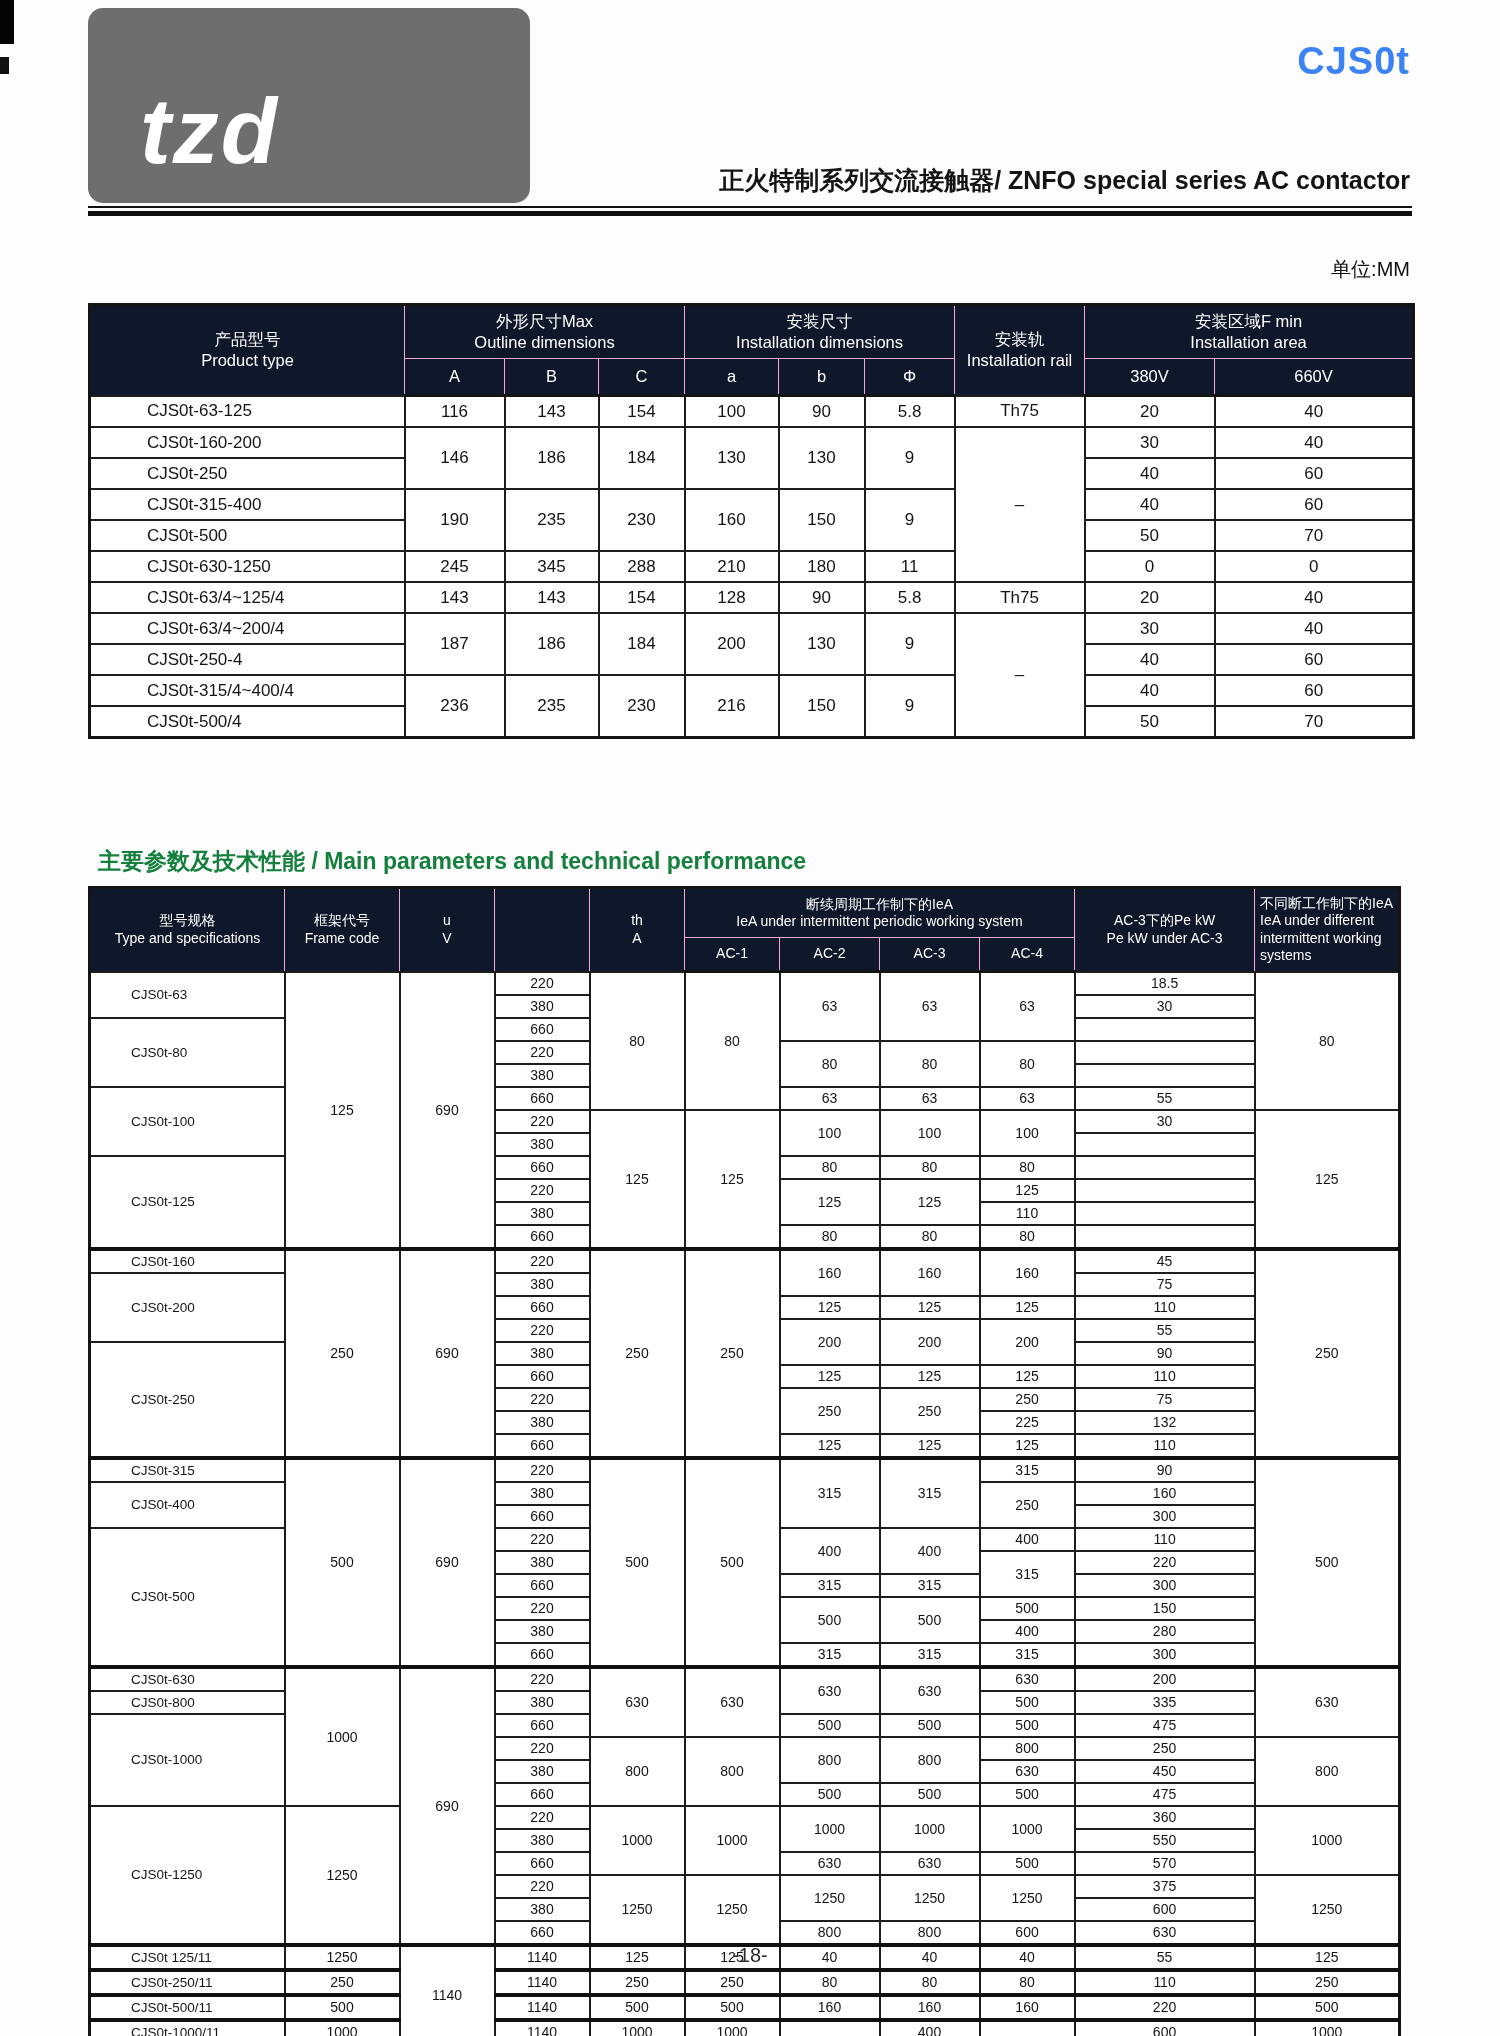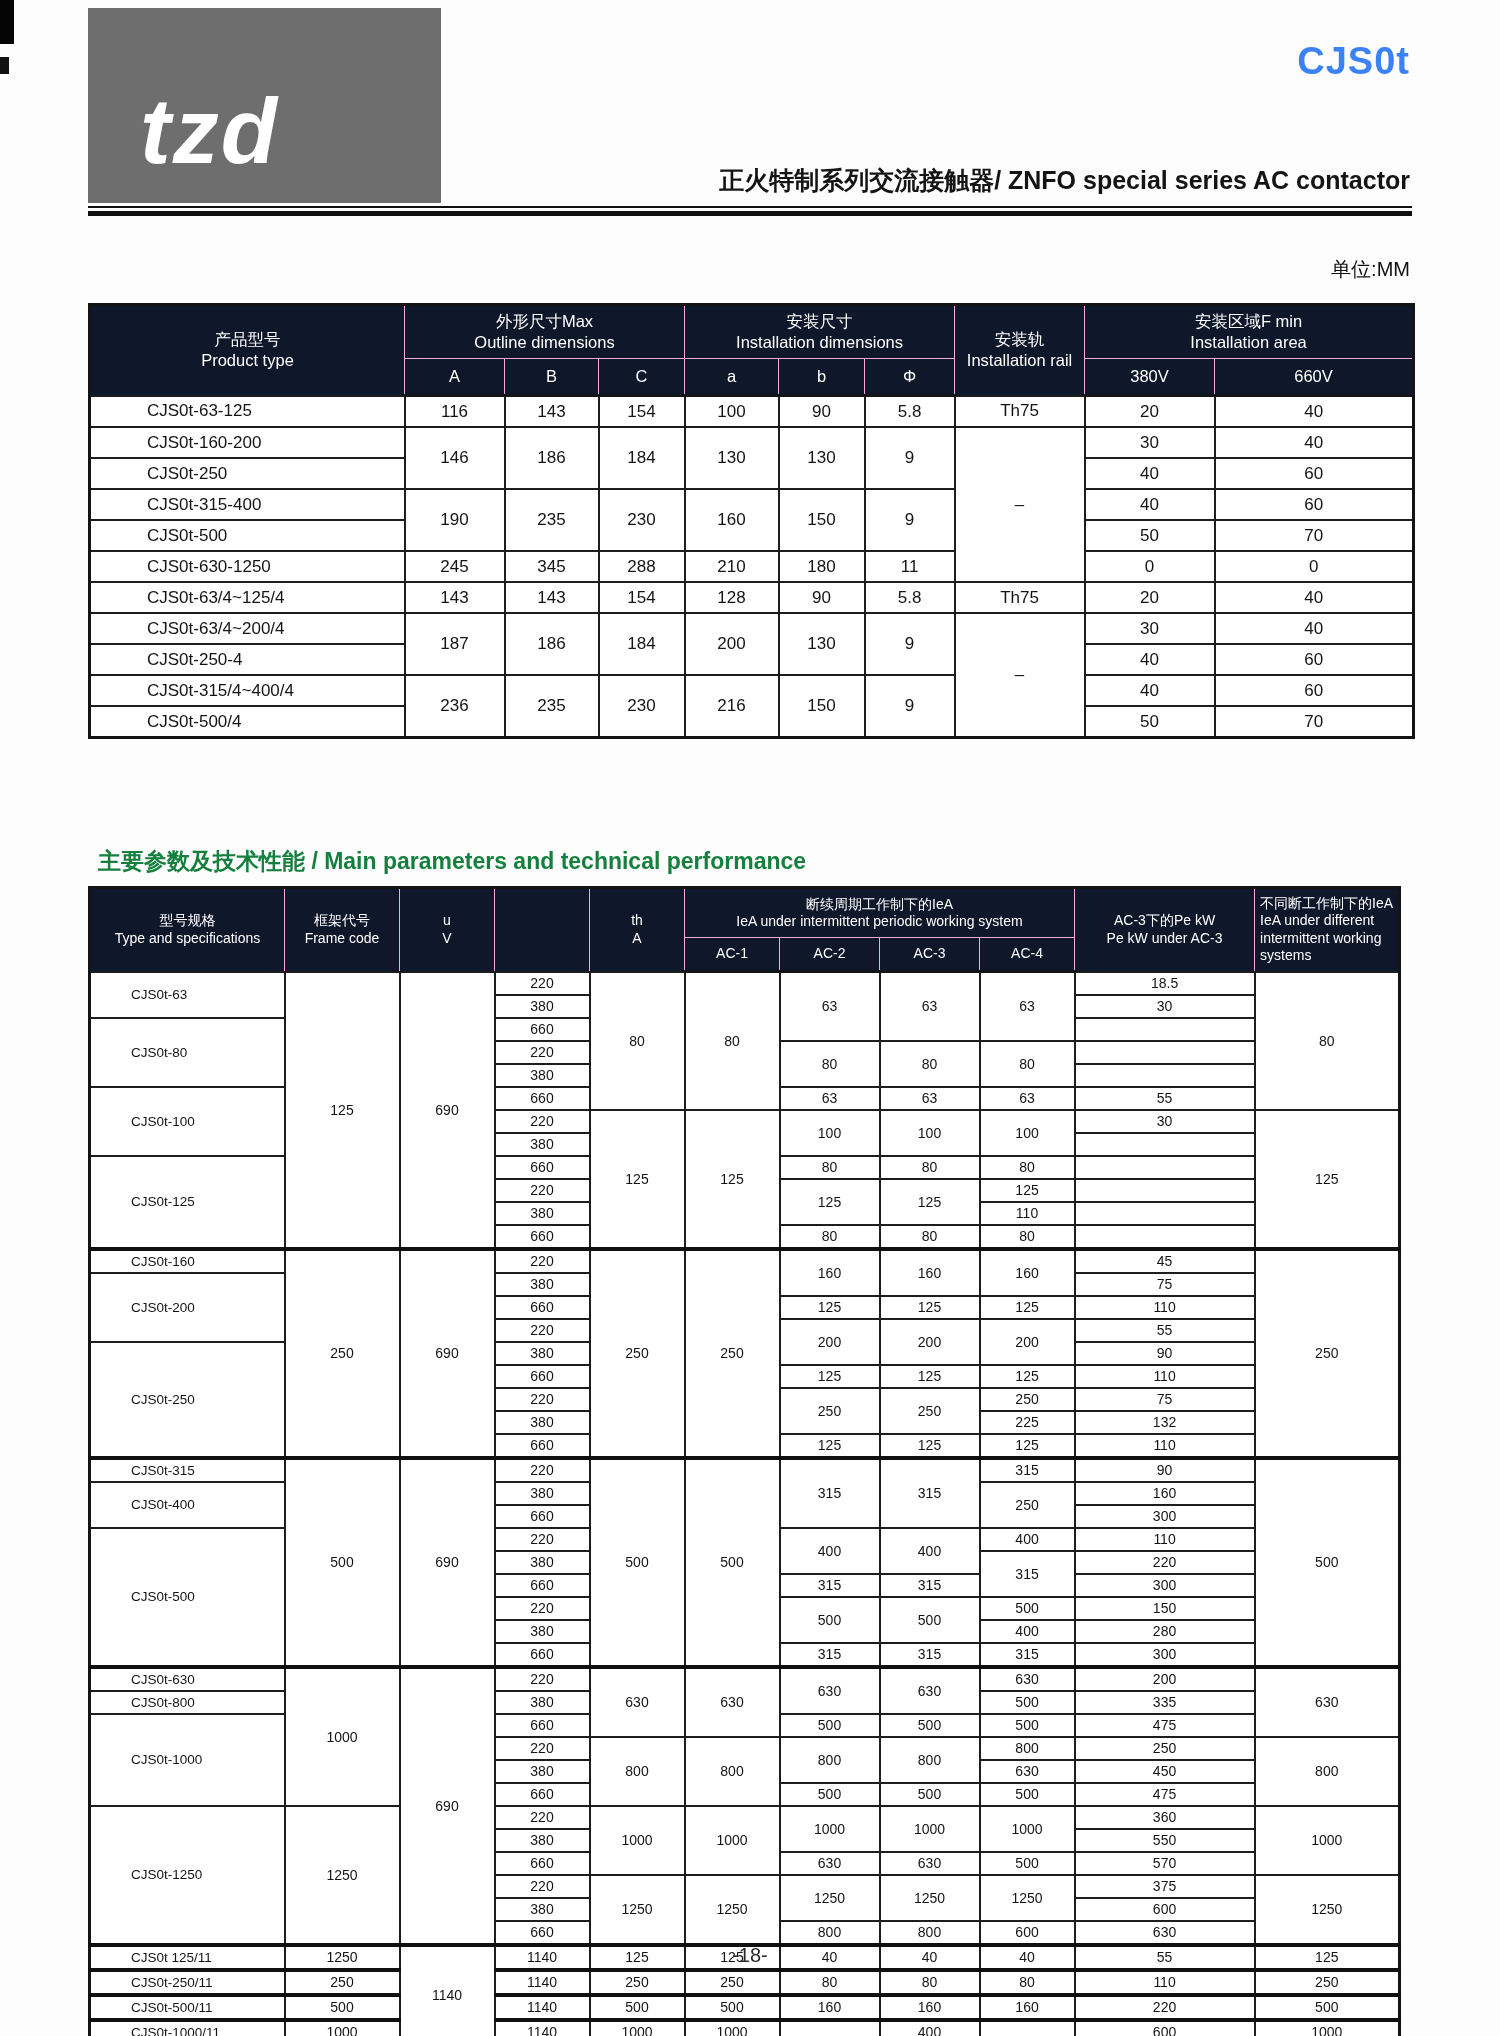--- a/index.html
+++ b/index.html
@@ -1,20 +1,20 @@
 <!DOCTYPE html>
 <html><head>
 <meta charset="utf-8">
 <style>
   html,body{margin:0;padding:0;}
   body{width:1500px;height:2036px;background:#fdfdfd;font-family:"Liberation Sans",sans-serif;color:#141414;position:relative;overflow:hidden;}
   .mark1{position:absolute;left:0;top:0;width:14px;height:44px;background:#050505;}
   .mark2{position:absolute;left:0;top:57px;width:9px;height:17px;background:#111;}
   .content{position:absolute;left:88px;top:0;width:1324px;}
-  .logo-box{position:absolute;left:0;top:8px;width:353px;height:195px;background:#6e6e6e;}
+  .logo-box{position:absolute;left:0;top:8px;width:442px;height:195px;background:#6e6e6e;border-radius:15px;}
   .logo{position:absolute;left:52px;bottom:26px;font-size:92px;font-weight:bold;font-style:italic;color:#ffffff;letter-spacing:2px;line-height:1;}
   .page-title{position:absolute;top:40px;right:2px;font-size:38px;font-weight:bold;color:#3b82f6;letter-spacing:1px;}
   .subtitle{position:absolute;top:164px;right:2px;font-size:25px;font-weight:bold;color:#141414;white-space:nowrap;}
   .rule{position:absolute;top:206px;left:0;width:100%;height:2px;background:#101010;}
   .rule2{position:absolute;top:211px;left:0;width:100%;height:5px;background:#101010;}
   .caption{position:absolute;top:245px;left:2px;font-size:19px;line-height:1.35;color:#101010;}
   .unit{position:absolute;top:256px;right:2px;font-size:20px;color:#101010;}
   table{border-collapse:collapse;table-layout:fixed;background:#fff;}
   #t1{position:absolute;top:303px;left:0;width:1324px;border:3px solid #141414;}
   #t2{position:absolute;top:886px;left:0;width:1310px;border:3px solid #141414;}

